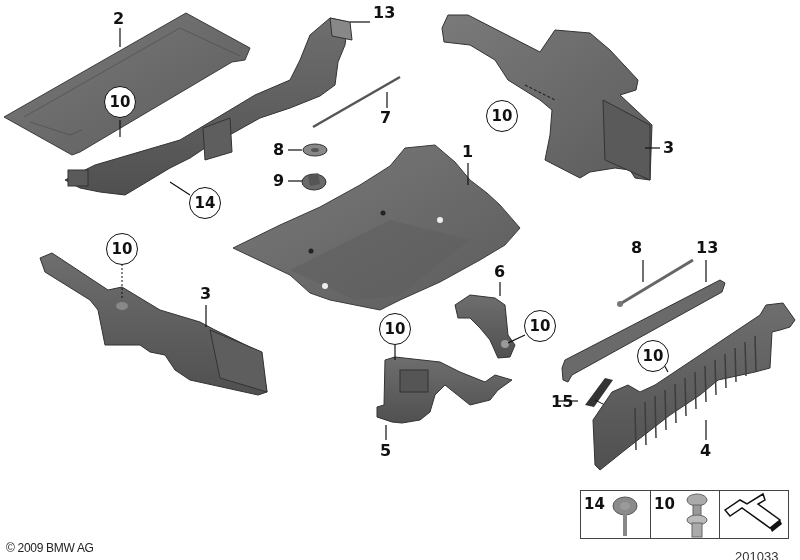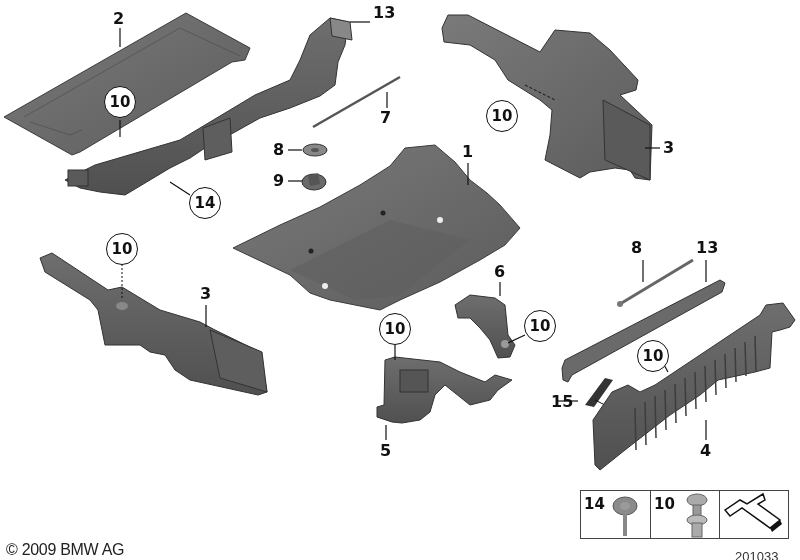--- a/index.html
+++ b/index.html
@@ -2,21 +2,21 @@
 <html><head>
 <meta charset="utf-8">
 <style>
   html, body { margin:0; padding:0; background:#ffffff; }
   body { width:800px; height:560px; position:relative; overflow:hidden; font-family:"Liberation Sans", sans-serif; }
   #diagram { position:absolute; left:0; top:0; width:800px; height:560px; }
   .lbl { position:absolute; font-family:"DejaVu Sans", sans-serif; font-weight:bold; font-size:16px; color:#111; line-height:1; }
   .circ { position:absolute; width:32px; height:32px; border:1.6px solid #111; border-radius:50%; background:#fff;
           font-family:"DejaVu Sans", sans-serif; font-weight:bold; font-size:15px; color:#111;
           display:flex; align-items:center; justify-content:center; box-sizing:border-box; }
-  .copyright { position:absolute; left:6px; top:541px; font-size:16px; color:#222; letter-spacing:-0.3px; }
+  .copyright { position:absolute; left:6px; top:541px; font-size:12px; color:#222; letter-spacing:-0.3px; }
   .imgno { position:absolute; left:735px; top:541px; font-size:13px; color:#333;margin-top:8px; }
   .legend { position:absolute; left:580px; top:490px; width:209px; height:49px; border:1px solid #444; box-sizing:border-box; display:flex; }
   .legend .cell { position:relative; flex:0 0 auto; height:100%; border-right:1px solid #444; box-sizing:border-box; }
   .legend .cell:last-child { border-right:none; }
   .legend .num { position:absolute; left:3px; top:4px; font-family:"DejaVu Sans", sans-serif; font-weight:bold; font-size:15px; color:#111; }
 </style>
 </head>
 <body>
 
 <div id="diagram">

